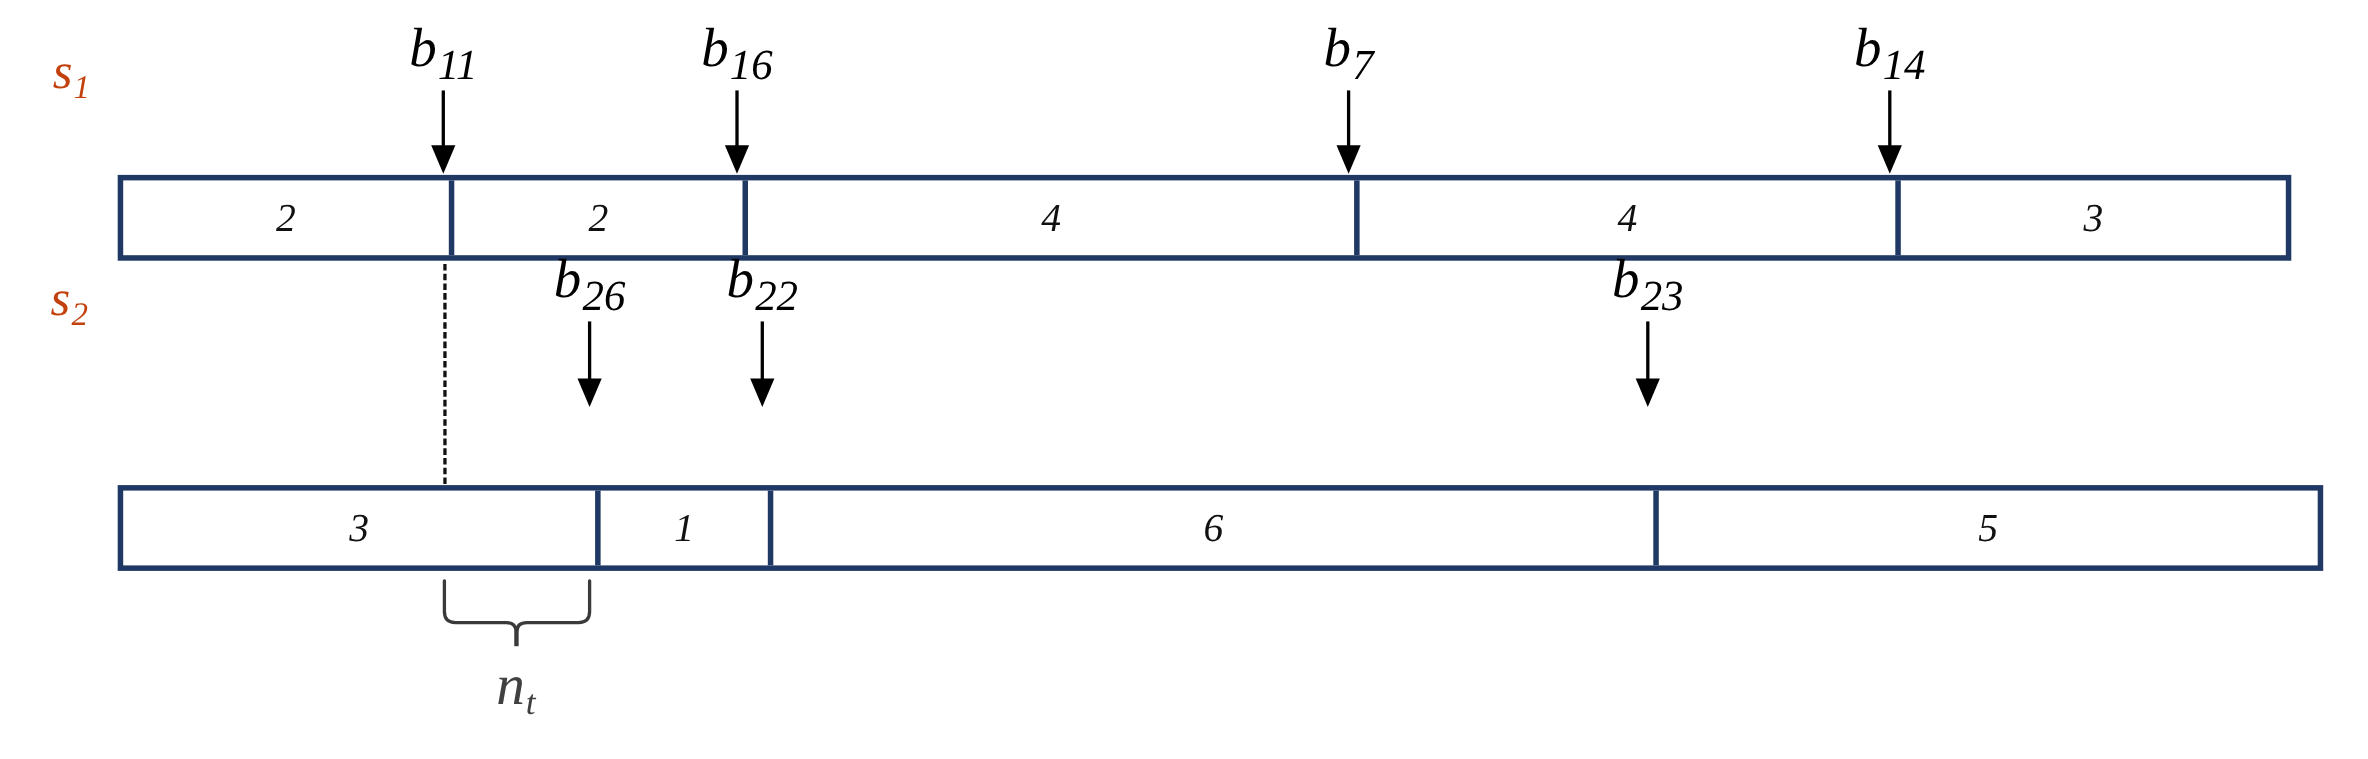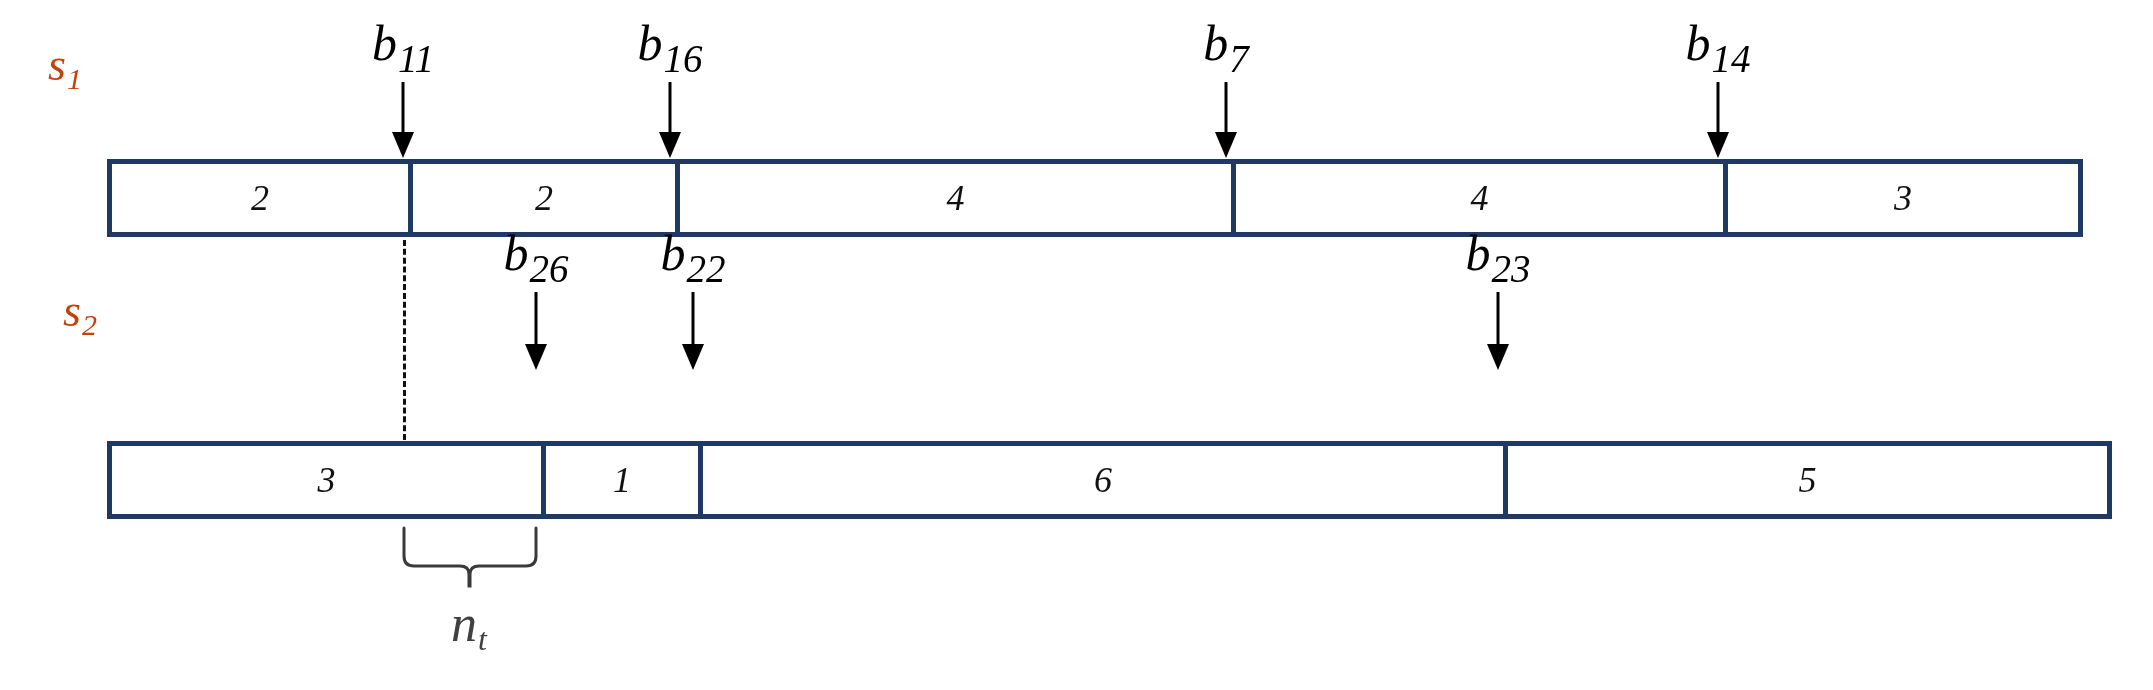--- a/index.html
+++ b/index.html
@@ -161,21 +161,21 @@
     <div class="segment" style="left:1119px; width:492px;">
       <span class="segment-value">4</span>
     </div>
     <div class="segment" style="left:1611px; width:355px;">
       <span class="segment-value">3</span>
     </div>
   </div>
 
   <div class="align-guide" style="left:403px; top:240px; height:200px;"></div>
 
-  <div class="stream-label" style="left:63px; top:248px;margin-top:40px;">
+  <div class="stream-label" style="left:46px; top:248px;">
     <span class="base">s</span><span class="sub">2</span>
   </div>
 
   <div class="boundary-label" style="left:536px; top:228px;">
     <span class="base">b</span><span class="sub">26</span>
   </div>
   <div class="arrow" style="left:536px; top:292px;">
     <svg width="30" height="80" viewBox="0 0 30 80">
       <line x1="15" y1="0" x2="15" y2="62" stroke="#000000" stroke-width="3"></line>
       <polygon points="4,52 26,52 15,78" fill="#000000"></polygon>

